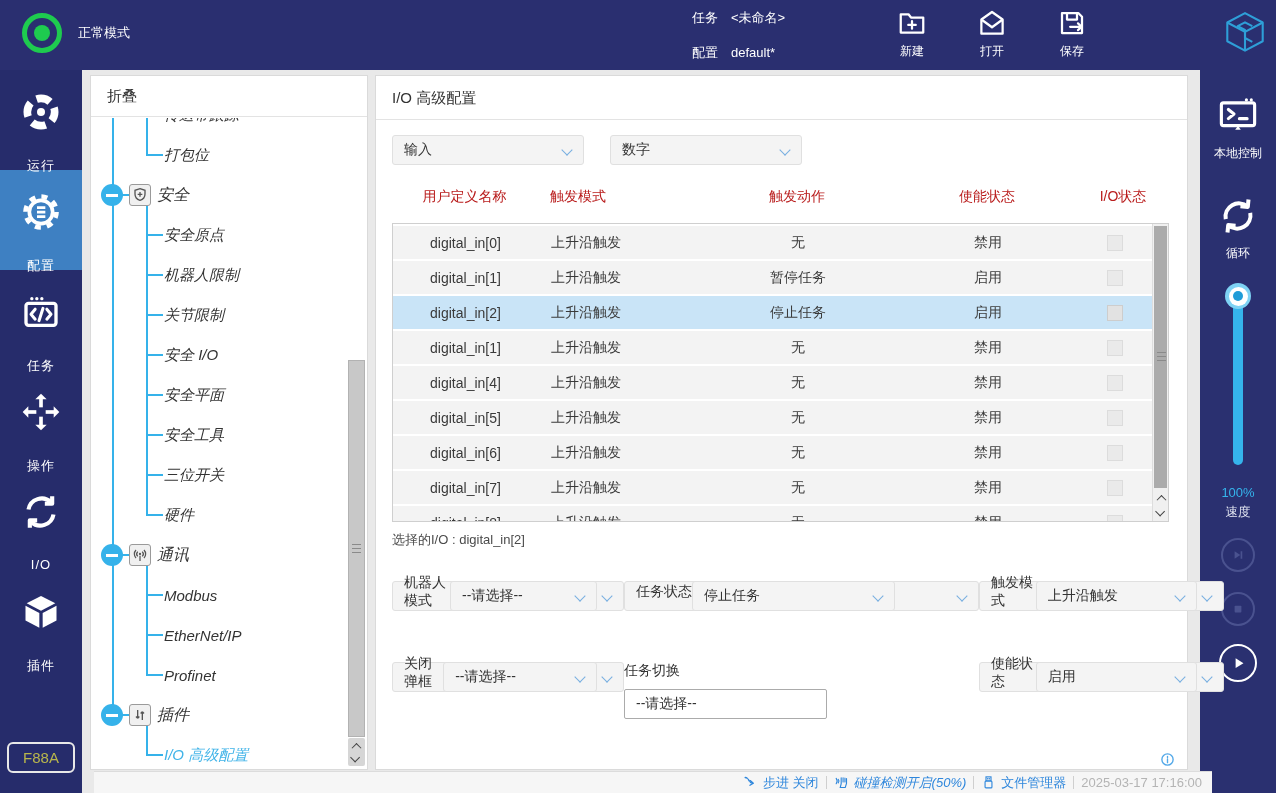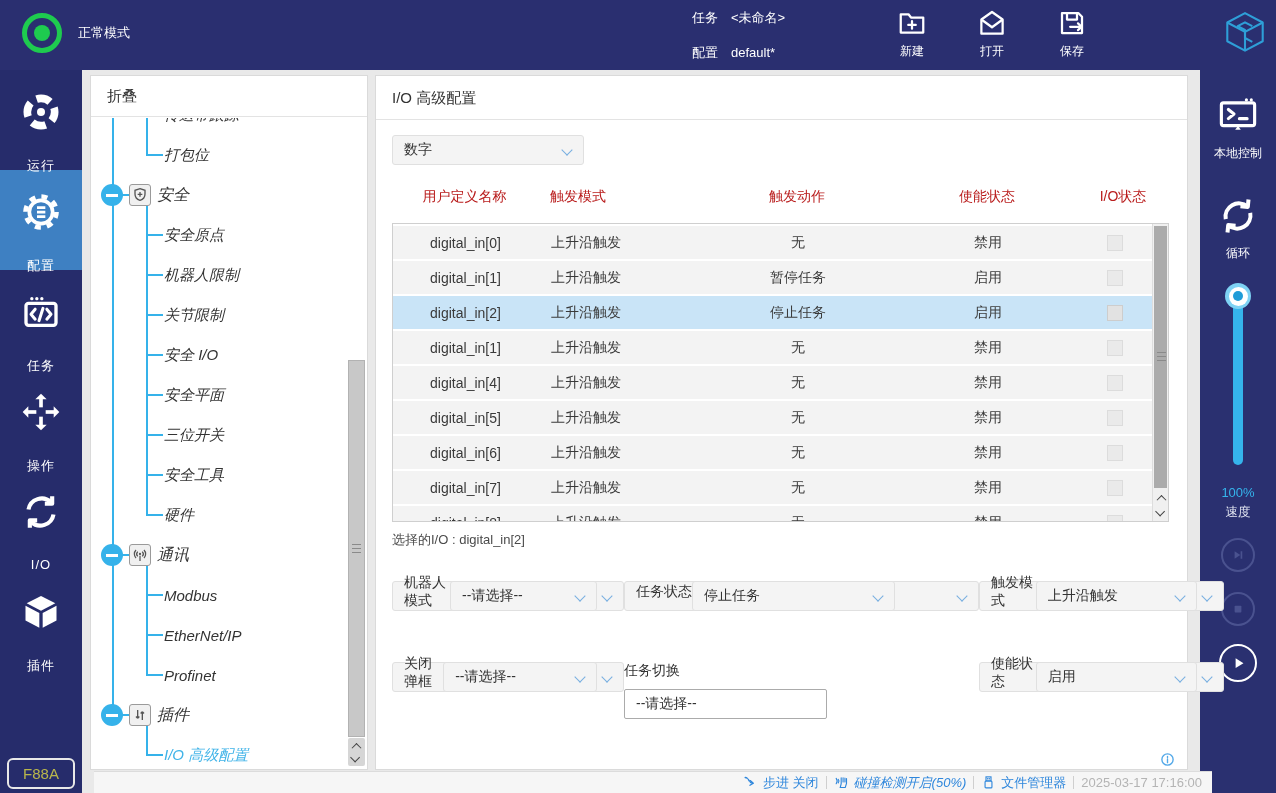--- a/index.html
+++ b/index.html
@@ -20,21 +20,21 @@
   .top-action .icon { width:30px; height:30px; color:#fff; }
   .top-action .lbl { font-size:12px; margin-top:5px; }
   .brand { position:absolute; left:1220px; top:9px; width:50px; height:50px; color:#2E9FD8; }
 
   
   .leftbar { position:absolute; left:0; top:70px; width:82px; height:723px; background:#262C6B; }
   .nav-item { height:100px; display:flex; flex-direction:column; align-items:center; color:#fff; cursor:pointer; padding-top:22px; }
   .nav-item.active { background:#3E80C2; }
   .nav-item .icon { width:40px; height:40px; }
   .nav-item .lbl { font-size:13px; margin-top:25px; letter-spacing:1px; }
-  .fkey { position:absolute; left:7px; bottom:4px; width:68px; height:31px; border:2px solid #E8E8E8; border-radius:6px;
+  .fkey { position:absolute; left:7px; bottom:20px; width:68px; height:31px; border:2px solid #E8E8E8; border-radius:6px;
           color:#B9B64C; font-size:15px; display:flex; align-items:center; justify-content:center; background:transparent; cursor:pointer; }
 
   
   .rightbar { position:absolute; left:1200px; top:70px; width:76px; height:723px; background:#2A3070; }
   .rnav { padding-top:5px; }
   .rnav .nav-item { height:100px; padding-top:20px; }
   .rnav .nav-item .icon { width:42px; height:42px; }
   .rnav .nav-item .lbl { font-size:12px; margin-top:8px; letter-spacing:0; }
   .slider { position:absolute; left:33px; top:215px; width:10px; height:180px; background:#35B4EC; border-radius:5px; }
   .slider-handle { position:absolute; left:-8px; top:-2px; width:26px; height:26px; border-radius:50%; background:#7ED2F4;
@@ -352,25 +352,25 @@
         <div class="tree-row child">
 
           <span class="tr-label">安全 I/O</span>
         </div>
         <div class="tree-row child">
 
           <span class="tr-label">安全平面</span>
         </div>
         <div class="tree-row child">
 
+          <span class="tr-label">安全工具</span>
+        </div>
+        <div class="tree-row child">
+
           <span class="tr-label">三位开关</span>
-        </div>
-        <div class="tree-row child">
-
-          <span class="tr-label">安全工具</span>
         </div>
         <div class="tree-row child">
 
           <span class="tr-label">硬件</span>
         </div>
         <div class="tree-row parent">
           <span class="tr-expander"></span>
           <span class="tr-icon icon">
             <svg viewBox="0 0 24 24" fill="none" stroke="currentColor" stroke-width="1.9">
               <circle cx="12" cy="10.5" r="1.7" fill="currentColor" stroke="none"></circle>
@@ -415,20 +415,23 @@
       <div class="chev up"></div>
       <div class="chev down"></div>
     </div>
   </div>
 
   <div class="mainpanel">
     <div class="panel-title">I/O 高级配置</div>
     <div class="title-line"></div>
 
     <div class="filters">
+      <div class="select">
+          <span>输入</span>
+        </div>
         <div class="select">
           <span>数字</span>
         </div>
     </div>
 
     <div class="thead tgrid">
       <span class="c">用户定义名称</span>
       <span class="c mode">触发模式</span>
       <span class="c">触发动作</span>
       <span class="c">使能状态</span>

